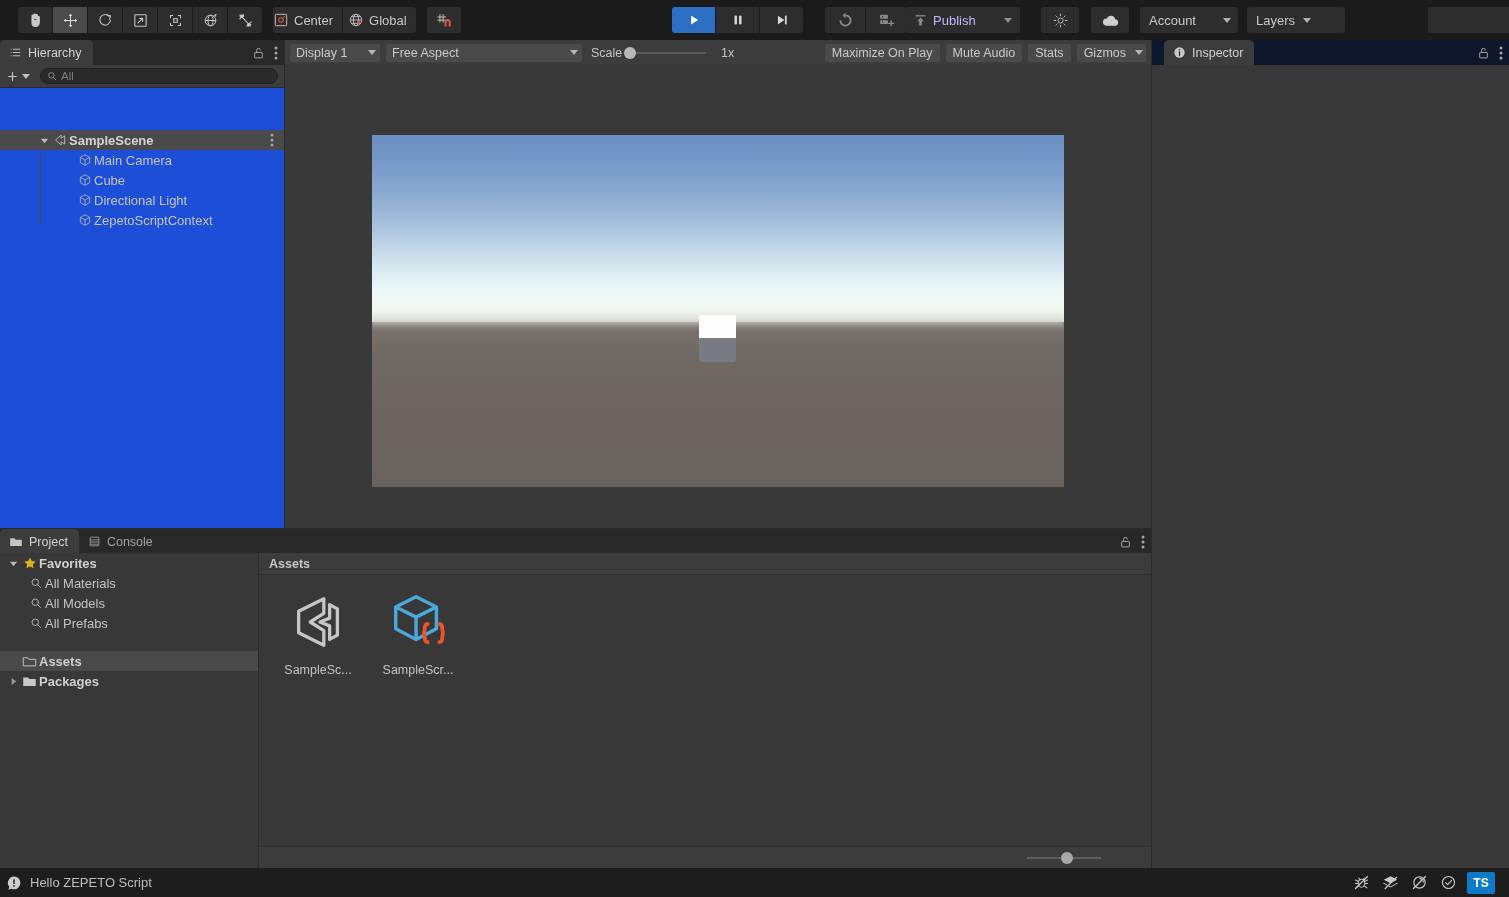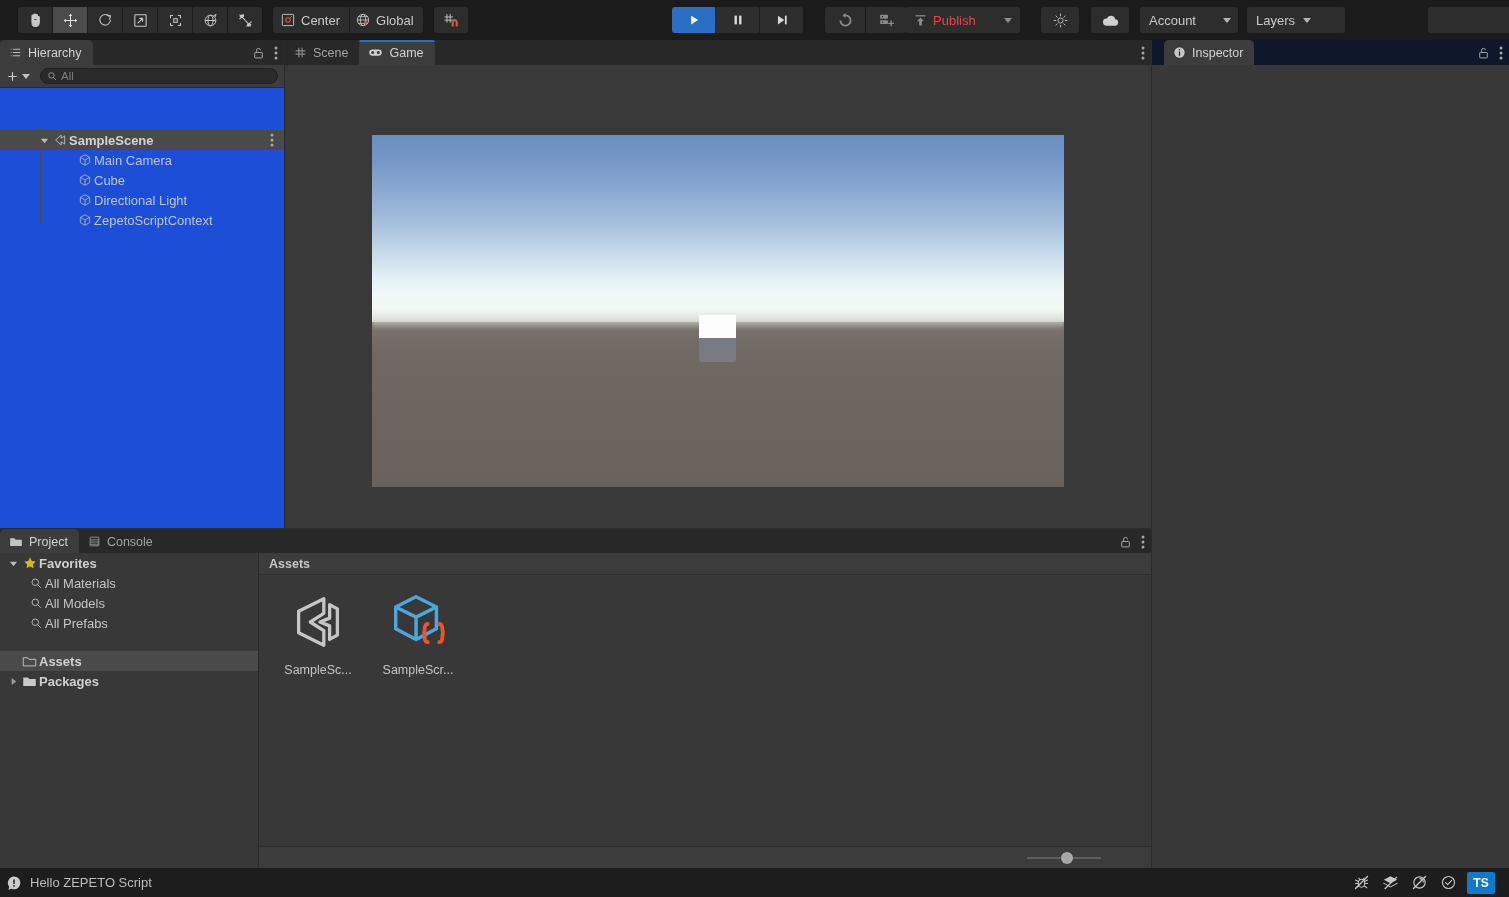--- a/index.html
+++ b/index.html
@@ -260,21 +260,21 @@
           <path d="M4 4l7.5 7.5M4 9.5l5.5-5.5M14 20l6-6M19 19.5l-6.5-6.5" stroke-linecap="round"></path>
           <path d="M3.2 6.8l3.6-3.6 2.8 1.2.2 2.8-2.8-.2z" fill="#c8c8c8" stroke="none"></path>
           <path d="M20.8 17.2l-3.6 3.6-2.8-1.2-.2-2.8 2.8.2z" fill="#c8c8c8" stroke="none"></path>
         </svg>
       </div>
     </div>
 
     <div class="tb-sep"></div>
 
     <div class="tb-group">
-      <div class="tb-btn first" style="padding:0 9px 0 7px">
+      <div class="tb-btn first" style="padding:0 9px 0 0">
         <svg width="16" height="16" viewBox="0 0 24 24" stroke="#c8c8c8" stroke-width="1.4" fill="none">
           <rect x="3.5" y="3.5" width="17" height="17" rx="1.5"></rect>
           <circle cx="12" cy="12" r="3.4" stroke="#d45a3a" stroke-width="1.6"></circle>
           <path d="M14.2 9.8L18 6" stroke="#d45a3a" stroke-linecap="round"></path>
         </svg>
         <span class="tb-label">Center</span>
       </div>
       <div class="tb-btn last" style="padding:0 9px 0 5px">
         <svg width="16" height="16" viewBox="0 0 24 24" stroke="#c8c8c8" stroke-width="1.3" fill="none">
           <circle cx="12" cy="12" r="8.5"></circle>
@@ -330,21 +330,21 @@
           <path d="M18.5 12.5v7M15 16h7" stroke="#8a8a8a" stroke-width="2" stroke-linecap="round"></path>
         </svg>
       </div>
     </div>
 
     <div class="tb-btn solo" style="position:absolute; left:905px; min-width:115px; padding:0 8px; justify-content:flex-start">
       <svg width="15" height="15" viewBox="0 0 24 24" fill="#8d8d8d">
         <path d="M4 3.5h16v2H4z"></path>
         <path d="M12 7l5.5 6h-3.4v7h-4.2v-7H6.5z"></path>
       </svg>
-      <span class="tb-label" style="color:#ef4444">Publish</span>
+      <span class="tb-label" style="color:#c4b5fd">Publish</span>
       <span style="margin-left:auto; display:flex">
           <span class="caret" style="border-top-color:#8d8d8d"></span>
         </span>
     </div>
 
     <div class="tb-btn solo" style="position:absolute; left:1040px; min-width:38px">
       <svg width="17" height="17" viewBox="0 0 24 24" stroke="#b6b6b6" stroke-width="1.4" fill="none">
         <circle cx="12" cy="12" r="3.6"></circle>
         <path d="M12 2.8v2.6M12 18.6v2.6M2.8 12h2.6M18.6 12h2.6M5.5 5.5l1.9 1.9M16.6 16.6l1.9 1.9M18.5 5.5l-1.9 1.9M7.4 16.6l-1.9 1.9" stroke-linecap="round"></path>
       </svg>
@@ -468,44 +468,20 @@
               <path d="M4 7.5l8 4.5 8-4.5M12 12v9"></path>
           </svg>
         </span>
         <span>ZepetoScriptContext</span>
       </div>
     </div>
     <div class="h-indent-line"></div>
   </div>
 
   <div class="panel" id="gameview">
-    <div class="panel-tabs">
-      <div class="ptab">
-        <svg width="13" height="13" viewBox="0 0 24 24" stroke="#a2a2a2" stroke-width="1.7" fill="none">
-          <path d="M9 3v18M15 3v18M3 9h18M3 15h18"></path>
-        </svg>
-        <span>Scene</span>
-      </div>
-      <div class="ptab active blue-top" style="position:relative">
-        <span style="position:absolute;left:0;right:0;top:0;height:2px;background:#2b6ec4;border-radius:5px 5px 0 0"></span>
-        <svg width="15" height="13" viewBox="0 0 24 20" fill="#cfcfcf">
-          <rect x="2" y="5" width="20" height="10" rx="5"></rect>
-          <circle cx="7.5" cy="10" r="2.4" fill="#3c3c3c"></circle>
-          <circle cx="16.5" cy="10" r="2.4" fill="#3c3c3c"></circle>
-        </svg>
-        <span>Game</span>
-      </div>
-      <div class="tabs-right">
-        <svg width="4" height="14" viewBox="0 0 4 14" fill="#a6a6a6">
-          <circle cx="2" cy="2" r="1.5"></circle>
-            <circle cx="2" cy="7" r="1.5"></circle>
-            <circle cx="2" cy="12" r="1.5"></circle>
-        </svg>
-      </div>
-    </div>
 
     <div class="gv-toolbar">
       <div class="gv-dd" style="width:90px">
         <span>Display 1</span>
         <span class="caret"></span>
       </div>
       <div class="gv-dd" style="width:196px">
         <span>Free Aspect</span>
         <span class="caret"></span>
       </div>

